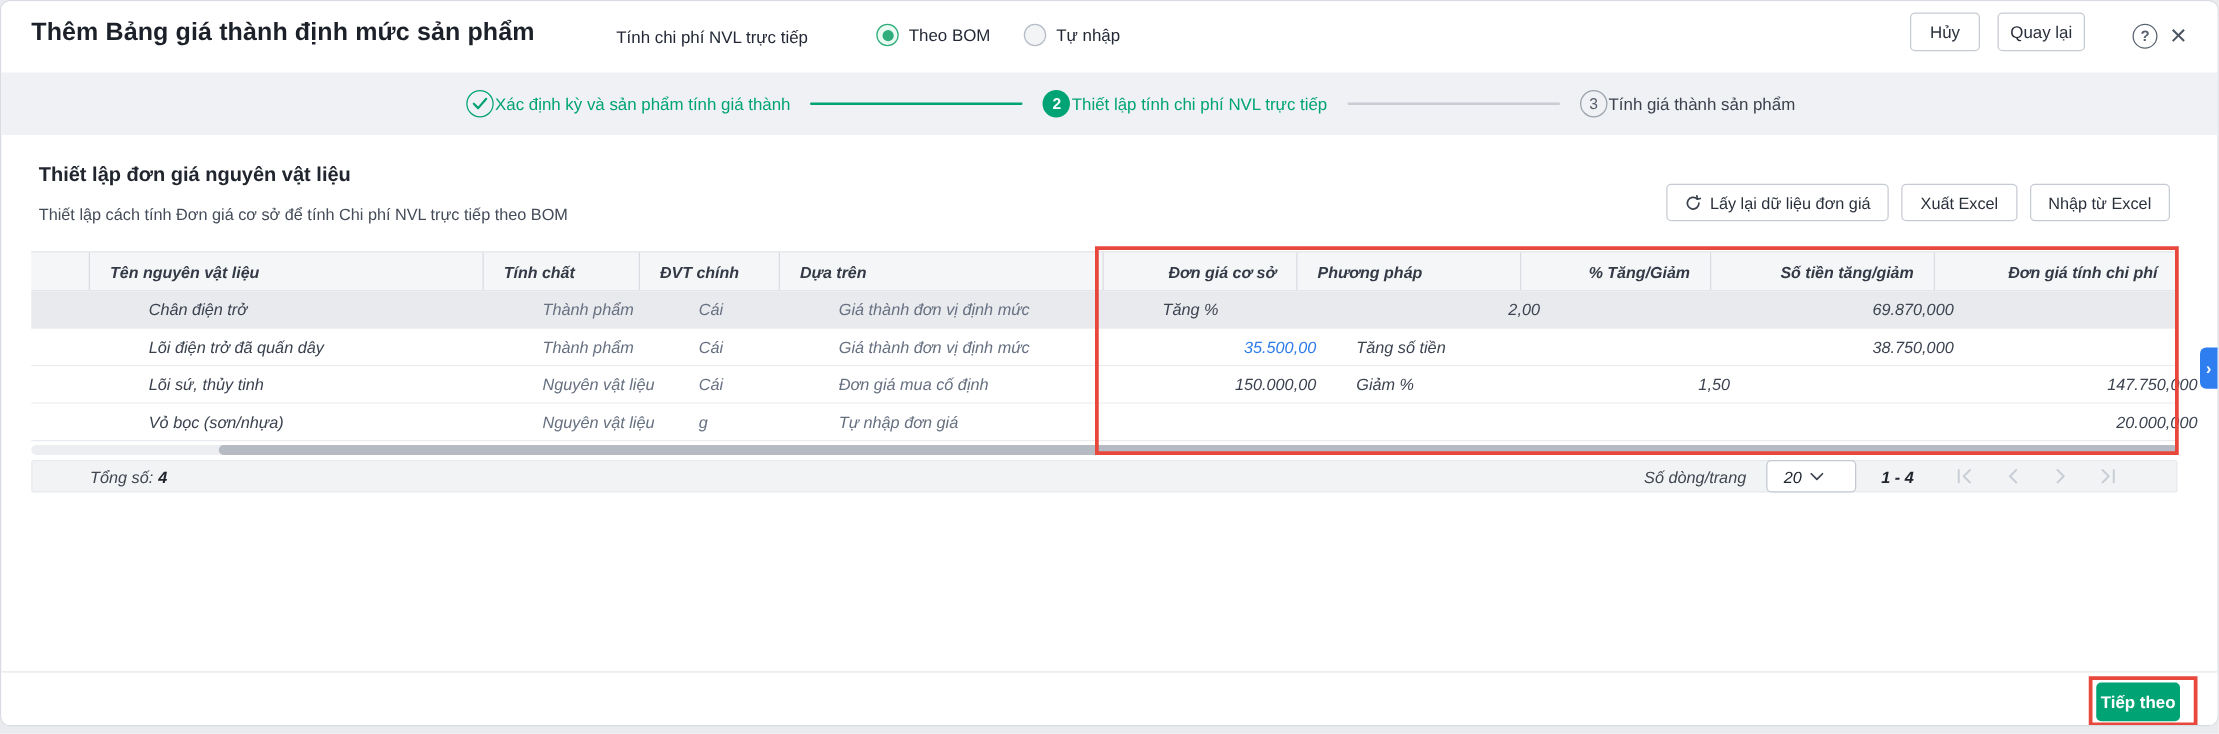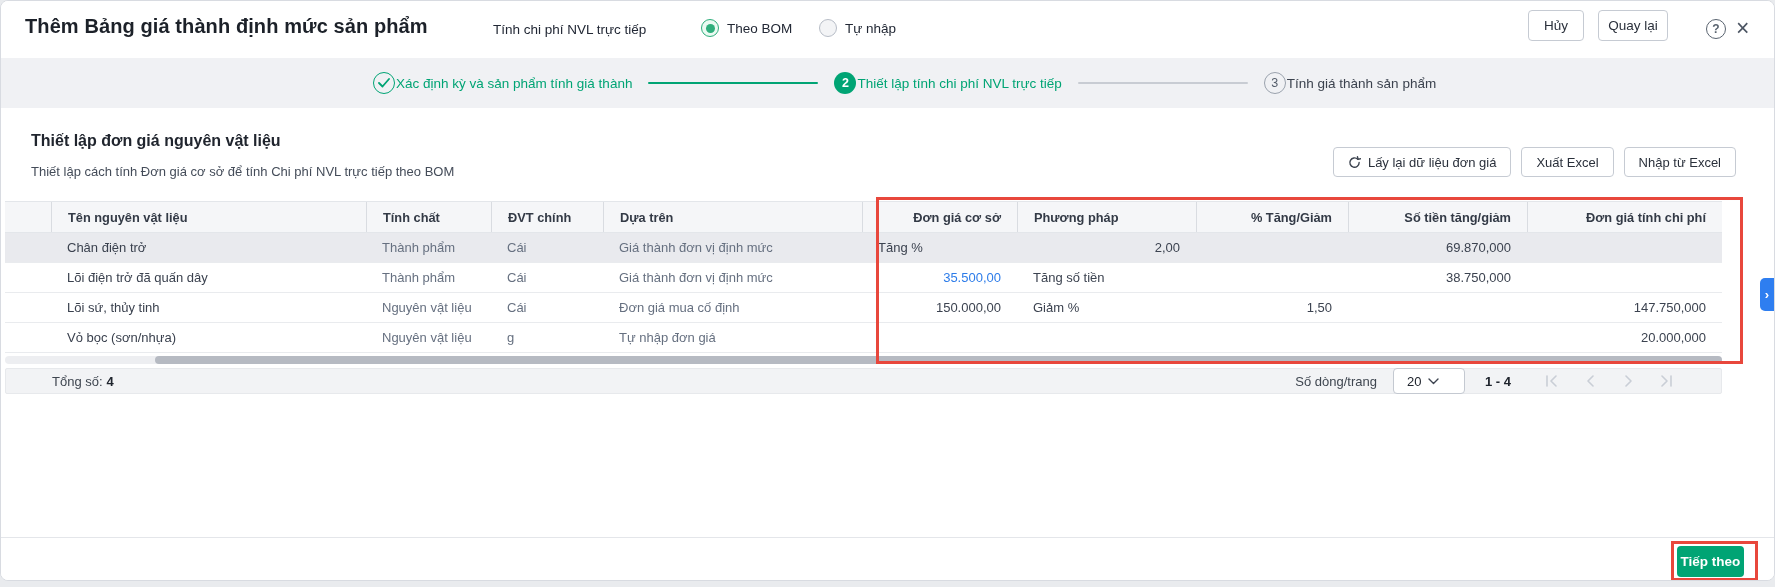--- a/index.html
+++ b/index.html
@@ -50,26 +50,26 @@
   
   .section-title { position:absolute; left:30px; top:131px; font-size:16px; font-weight:700; color:#20252e; }
   .section-sub { position:absolute; left:30px; top:163px; font-size:13px; color:#444c59; }
   .top-actions { position:absolute; top:146px; right:38px; display:flex; gap:10px; }
   .btn-light {
     height:30px; padding:0 14px; background:#fff; border:1px solid #c6cbd3; border-radius:4px;
     font-size:13px; color:#2a303b; display:flex; align-items:center; gap:7px; cursor:pointer; white-space:nowrap;
     font-family:inherit;
   }
   
-  .table-wrap { position:absolute; left:4px; top:200px; width:1717px; }
+  .table-wrap { position:absolute; left:24px; top:200px; width:1717px;font-style:italic; }
   .trow { display:grid; grid-template-columns:46px 315px 125px 112px 259px 155px 179px 152px 179px 195px; }
   .thead { height:32px; background:#f5f6f8; border-top:1px solid #e3e6ea; border-bottom:1px solid #e3e6ea; }
   .thead .c { font-size:12.8px; font-weight:700; color:#333a46; }
   .thead .c + .c { border-left:1px solid #d9dce1; }
-  .tbody-row { height:30px; border-bottom:1px solid #e9ebee; background:#fff; }
+  .tbody-row { height:30px; border-bottom:1px solid #e9ebee; background:#fff;padding-left:32px; }
   .tbody-row.selected { background:#e9eaee; }
   .c { display:flex; align-items:center; padding:0 16px; font-size:13px; overflow:hidden; white-space:nowrap; }
   .c.r { justify-content:flex-end; }
   .cell-name { color:#3a414e; }
   .cell-dim { color:#667080; }
   .cell-num { color:#3c4350; }
   .cell-link { color:#2d7ce9; cursor:pointer; }
   
   .hscroll { position:relative; margin-top:3px; height:8px; background:#edeef1; border-radius:4px; }
   .hthumb { position:absolute; left:150px; right:0; top:0; height:8px; background:#b6bac2; border-radius:4px; cursor:grab; }

